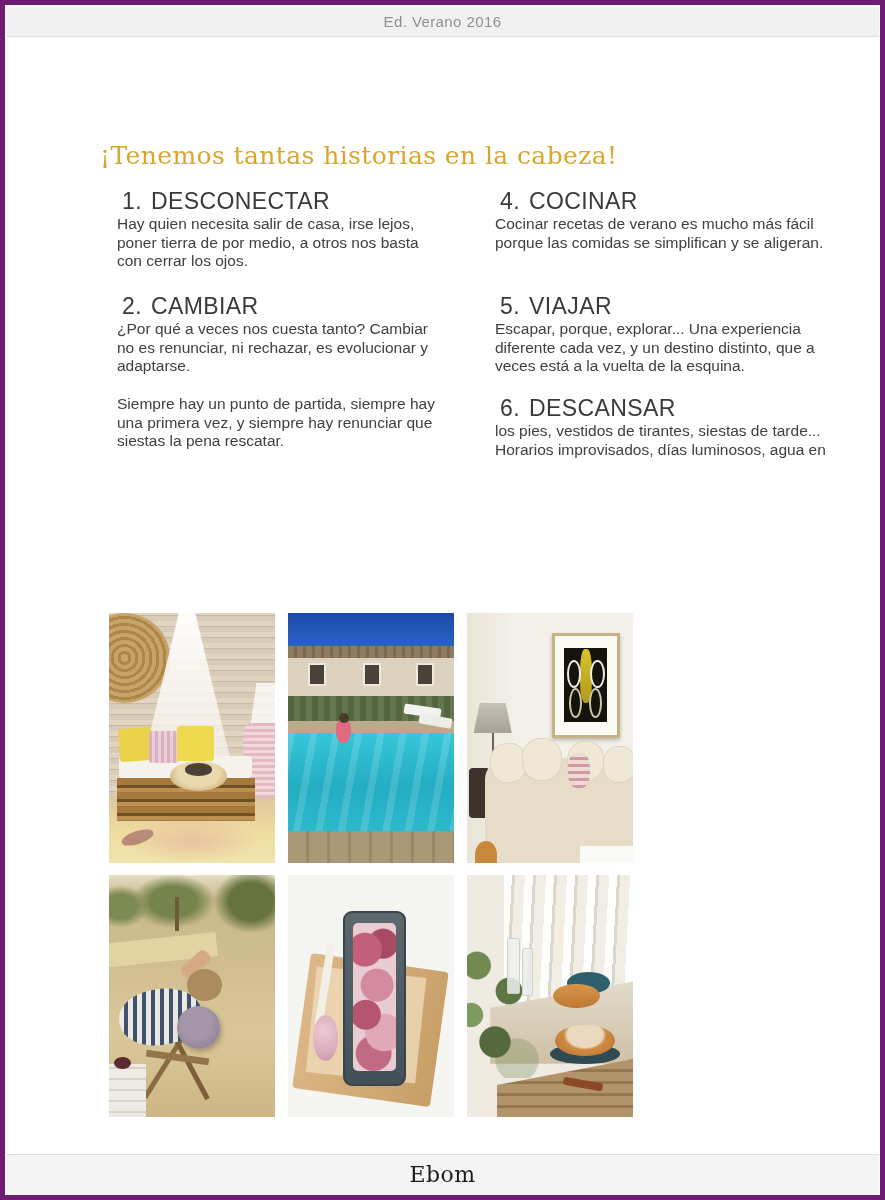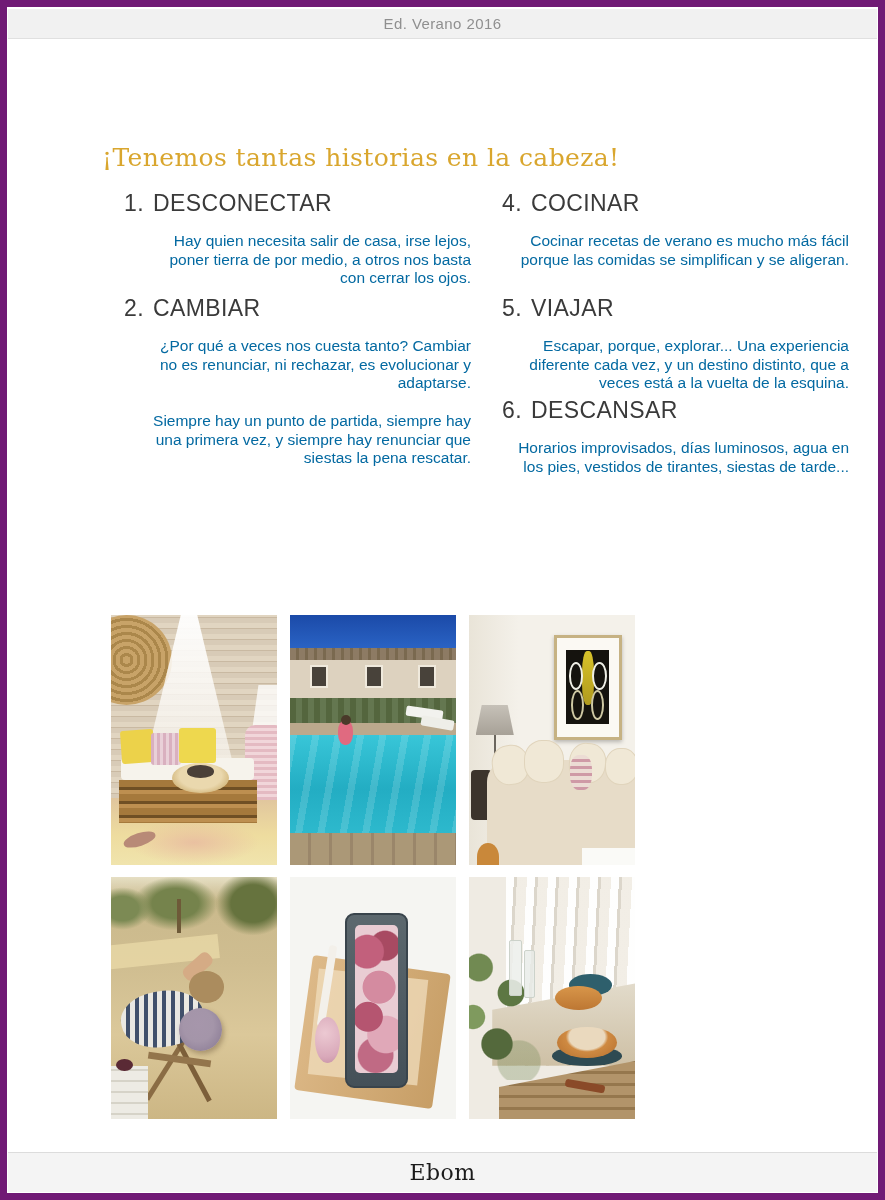--- a/index.html
+++ b/index.html
@@ -3,21 +3,21 @@
 <meta charset="utf-8">
 <style>
   * { box-sizing: border-box; margin: 0; padding: 0; }
   html,body { background:#ffffff; }
   body { font-family: "Liberation Sans", sans-serif; }
 
   .page {
     position: relative;
     width: 885px; height: 1200px;
     background: #ffffff;
-    border: 7px solid #701a75;
+    border: 5px solid #701a75;
     overflow: hidden;
   }
 
   
   .header-bar {
     position: absolute; top: 2px; left: 1px; right: 1px; height: 30px;
     background: #f1f1f1;
     border-bottom: 1px solid #e0e0e0;
     text-align: center;
     line-height: 30px;
@@ -42,21 +42,21 @@
   .col.right { left: 394px; }
   .section { position: absolute; left: 0; width: 100%; }
   .section.s-a { top: 0; }
   .section.s-b { top: 105px; }
   .section.s-c { top: 207px; }
   .section h2 {
     font-size: 23px; font-weight: 200; color: #3a3a3a;
     letter-spacing: 0.4px; padding-left: 5px;
   }
   .section h2 .num { margin-right: 9px; }
-  .section .body { margin-top: 15px; font-size: 15.5px; line-height: 18.5px; color: #0369a1; text-align: right; }
+  .section .body { font-size: 15.5px; line-height: 18.5px; color: #404040; }
   .section .body span { display: block; }
 
   
   .photo-grid {
     position: absolute; left: 104px; top: 608px;
     display: grid;
     grid-template-columns: 166px 166px 166px;
     grid-template-rows: 250px 242px;
     gap: 12px 13px;
   }
@@ -277,22 +277,22 @@
         <div class="body">
           <span>Escapar, porque, explorar... Una experiencia</span>
           <span>diferente cada vez, y un destino distinto, que a</span>
           <span>veces está a la vuelta de la esquina.</span>
         </div>
       </div>
 
       <div class="section s-c">
         <h2><span class="num">6.</span><span>DESCANSAR</span></h2>
         <div class="body">
+          <span>los pies, vestidos de tirantes, siestas de tarde...</span>
           <span>Horarios improvisados, días luminosos, agua en</span>
-          <span>los pies, vestidos de tirantes, siestas de tarde...</span>
         </div>
       </div>
 
     </div>
   </div>
 
   <div class="photo-grid">
 
     <div class="photo p1">
       <div class="p1-wicker"></div>

